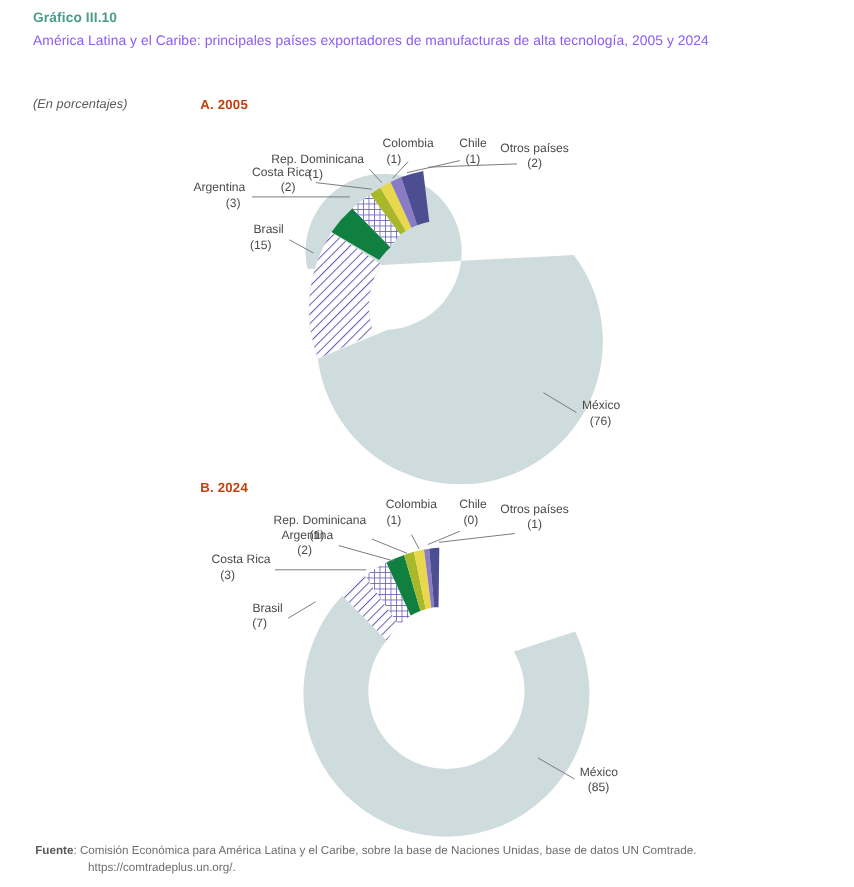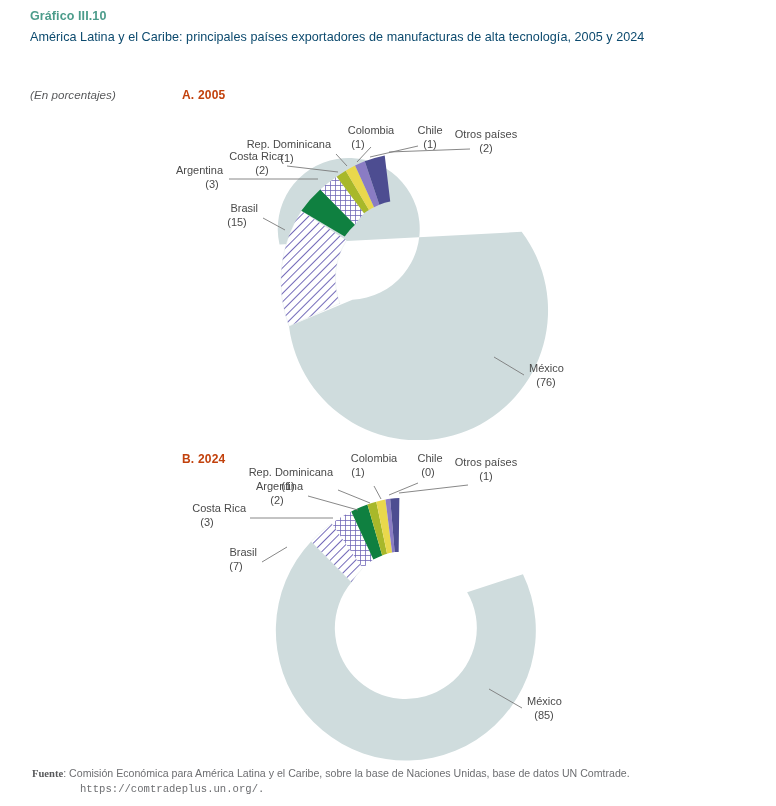--- a/index.html
+++ b/index.html
@@ -13,52 +13,52 @@
   }
   .page{position:relative;width:776px;height:568px;}
 
   
   .hdr{position:absolute;left:30px;top:8px;width:730px;}
   .hdr-num{
     font-size:12.5px;font-weight:bold;color:#4c9c8b;
     letter-spacing:0.1px;line-height:17px;
   }
   .hdr-title{
-    font-size:12.6px;color:#0c4a6e;line-height:19px;
+    font-size:12.6px;color:#8b5cf6;line-height:19px;
     margin-top:3px;letter-spacing:0.05px;
   }
   .hdr-sub{
     font-size:11.6px;color:#58595b;font-style:italic;
     line-height:16px;letter-spacing:0.05px;margin-top:40px;
   }
 
   
   .panel-title{
     position:absolute;font-size:12px;font-weight:bold;color:#c2410c;
     letter-spacing:0.2px;
   }
   #panel-a-title{left:182px;top:88px;}
-  #panel-b-title{left:182px;top:452px;text-align:center;}
+  #panel-b-title{left:182px;top:436px;text-align:center;}
 
   
   .chart-svg{position:absolute;left:0;}
   #chart-a-svg{top:100px;}
   #chart-b-svg{top:440px;}
 
   .lbl{font-family:"Liberation Sans", sans-serif;font-size:11px;fill:#4a4a4a;}
   .lbl-val{font-family:"Liberation Sans", sans-serif;font-size:11px;fill:#4a4a4a;}
   .leader{stroke:#7a7a7a;stroke-width:0.9;fill:none;}
 
   
   .footer{
     position:absolute;left:32px;top:766px;width:730px;
     font-size:10.6px;line-height:15.5px;color:#6d6e71;
   }
-  .footer b{color:#58595b;font-family:Liberation Serif, serif;}
-  .footer .ln2{margin-left:48px;display:block;font-family:Liberation Mono, monospace;}
+  .footer b{color:#58595b;}
+  .footer .ln2{margin-left:48px;display:block;}
 </style>
 </head>
 <body>
 
 <div class="page">
 
   <div class="hdr">
     <div class="hdr-num">Gráfico III.10</div>
     <div class="hdr-title">América Latina y el Caribe: principales países exportadores de manufacturas de alta tecnología, 2005 y 2024</div>
     <div class="hdr-sub">(En porcentajes)</div>

